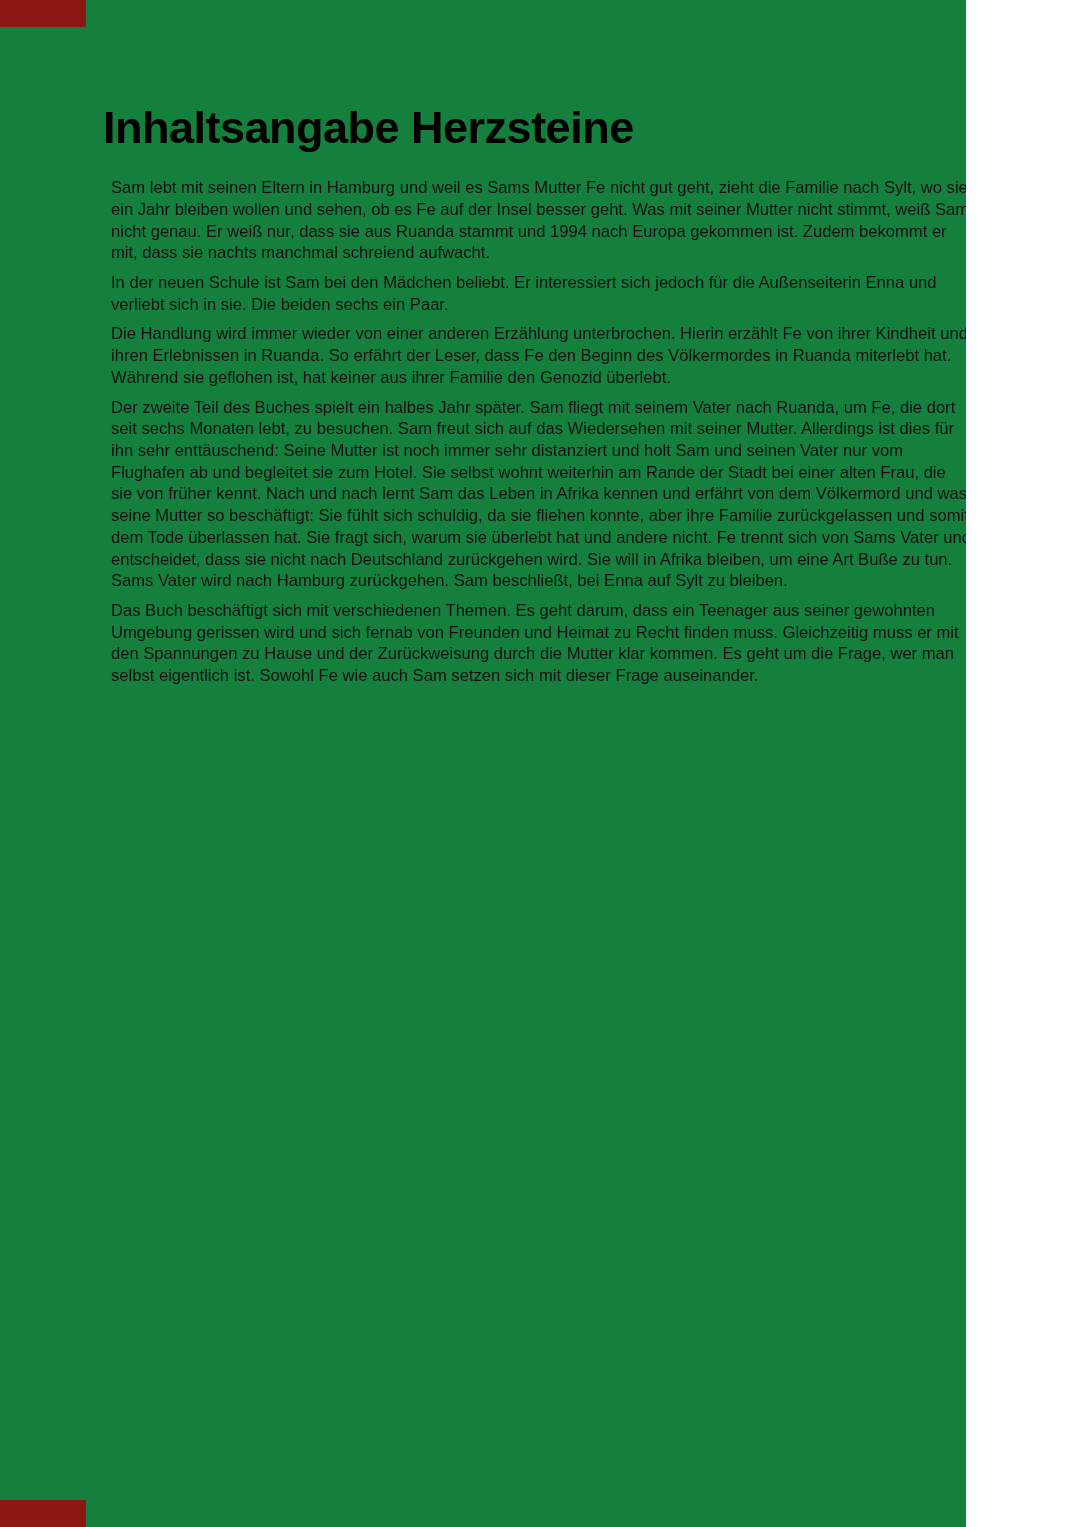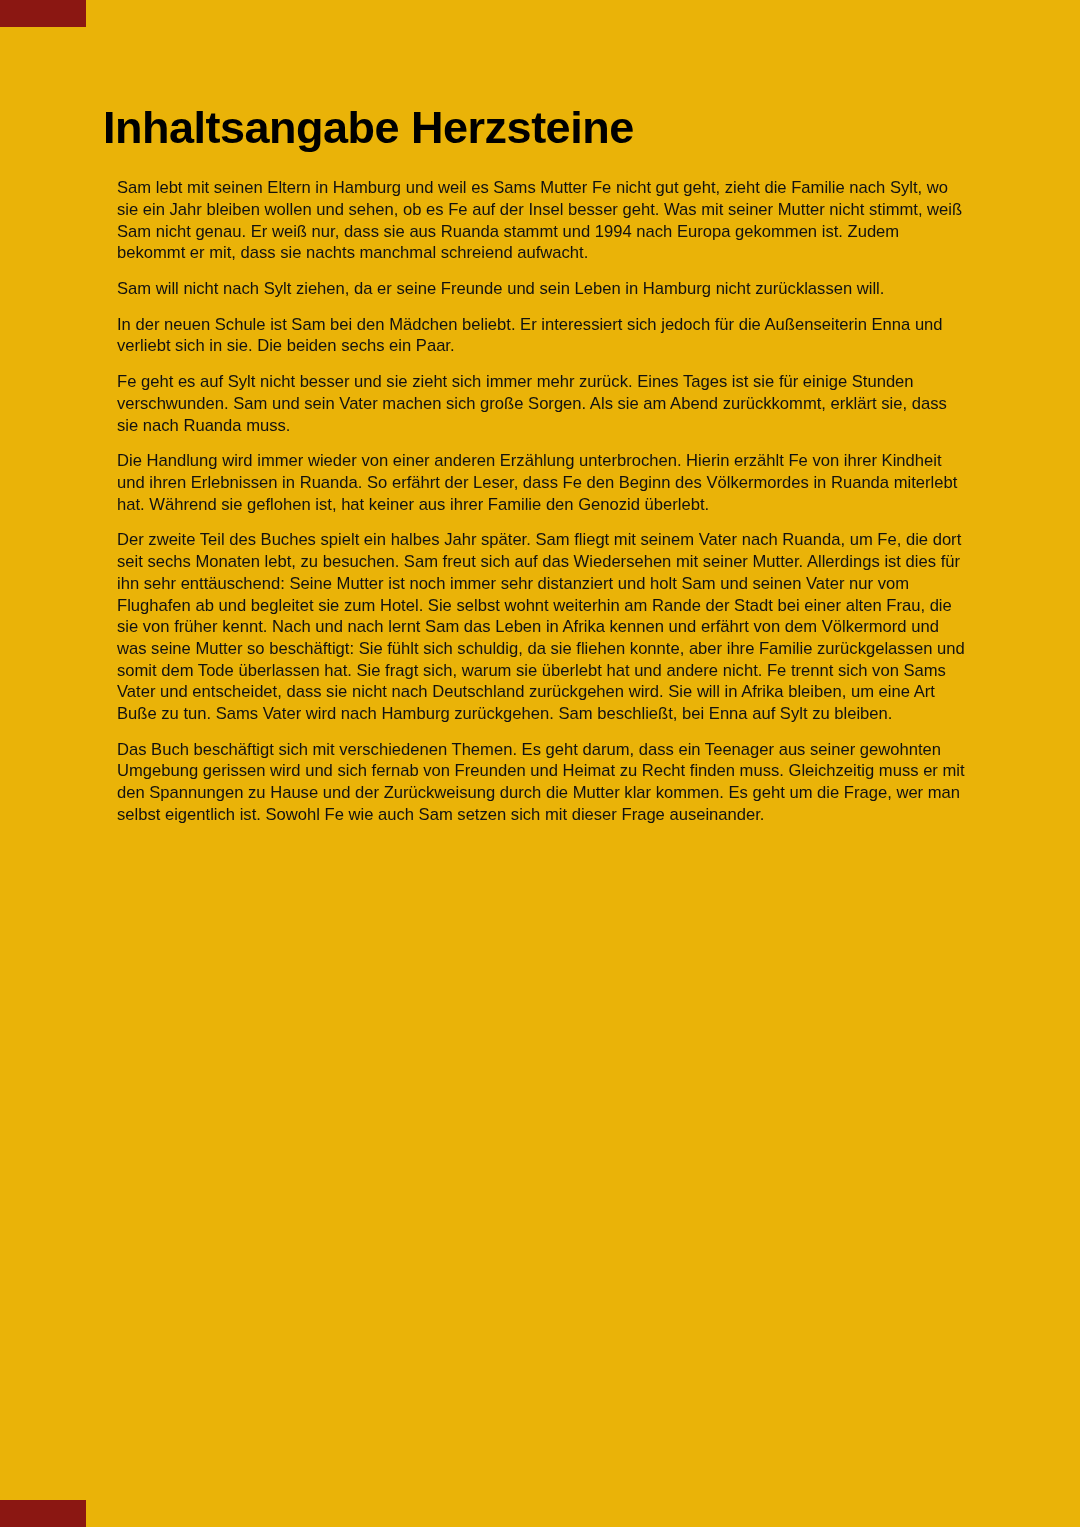--- a/index.html
+++ b/index.html
@@ -3,23 +3,23 @@
 <meta charset="utf-8">
 <style>
   html, body {
     margin: 0;
     padding: 0;
     background: #ffffff;
     font-family: "Liberation Sans", "DejaVu Sans", sans-serif;
   }
   .page {
     position: relative;
-    width: 1080px;
+    width: 966px;
     height: 1527px;
-    background: #eab308;
+    background: #15803d;
     overflow: hidden;
   }
   .corner-mark {
     position: absolute;
     left: 0;
     width: 86px;
     height: 27px;
     background: #8B1712;
   }
   .corner-top { top: 0; }
@@ -32,40 +32,38 @@
   }
   h1.doc-title {
     margin: 0 0 26px 0;
     font-size: 45px;
     line-height: 1.05;
     font-weight: bold;
     color: #000000;
     letter-spacing: -0.5px;
   }
   .doc-body p {
-    margin: 14px;
+    margin: 8px;
     padding: 0;
     font-size: 16.6px;
     line-height: 21.7px;
     color: #111111;
     text-align: left;
   }
 </style>
 </head>
 <body>
 
 <div class="page">
   <div class="corner-mark corner-top"></div>
   <div class="corner-mark corner-bottom"></div>
 
   <div class="content">
     <h1 class="doc-title">Inhaltsangabe Herzsteine</h1>
     <div class="doc-body">
       <p>Sam lebt mit seinen Eltern in Hamburg und weil es Sams Mutter Fe nicht gut geht, zieht die Familie nach Sylt, wo sie ein Jahr bleiben wollen und sehen, ob es Fe auf der Insel besser geht. Was mit seiner Mutter nicht stimmt, weiß Sam nicht genau. Er weiß nur, dass sie aus Ruanda stammt und 1994 nach Europa gekommen ist. Zudem bekommt er mit, dass sie nachts manchmal schreiend aufwacht.</p>
-      <p>Sam will nicht nach Sylt ziehen, da er seine Freunde und sein Leben in Hamburg nicht zurücklassen will.</p>
       <p>In der neuen Schule ist Sam bei den Mädchen beliebt. Er interessiert sich jedoch für die Außenseiterin Enna und verliebt sich in sie. Die beiden sechs ein Paar.</p>
-      <p>Fe geht es auf Sylt nicht besser und sie zieht sich immer mehr zurück. Eines Tages ist sie für einige Stunden verschwunden. Sam und sein Vater machen sich große Sorgen. Als sie am Abend zurückkommt, erklärt sie, dass sie nach Ruanda muss.</p>
       <p>Die Handlung wird immer wieder von einer anderen Erzählung unterbrochen. Hierin erzählt Fe von ihrer Kindheit und ihren Erlebnissen in Ruanda. So erfährt der Leser, dass Fe den Beginn des Völkermordes in Ruanda miterlebt hat. Während sie geflohen ist, hat keiner aus ihrer Familie den Genozid überlebt.</p>
       <p>Der zweite Teil des Buches spielt ein halbes Jahr später. Sam fliegt mit seinem Vater nach Ruanda, um Fe, die dort seit sechs Monaten lebt, zu besuchen. Sam freut sich auf das Wiedersehen mit seiner Mutter. Allerdings ist dies für ihn sehr enttäuschend: Seine Mutter ist noch immer sehr distanziert und holt Sam und seinen Vater nur vom Flughafen ab und begleitet sie zum Hotel. Sie selbst wohnt weiterhin am Rande der Stadt bei einer alten Frau, die sie von früher kennt. Nach und nach lernt Sam das Leben in Afrika kennen und erfährt von dem Völkermord und was seine Mutter so beschäftigt: Sie fühlt sich schuldig, da sie fliehen konnte, aber ihre Familie zurückgelassen und somit dem Tode überlassen hat. Sie fragt sich, warum sie überlebt hat und andere nicht. Fe trennt sich von Sams Vater und entscheidet, dass sie nicht nach Deutschland zurückgehen wird. Sie will in Afrika bleiben, um eine Art Buße zu tun. Sams Vater wird nach Hamburg zurückgehen. Sam beschließt, bei Enna auf Sylt zu bleiben.</p>
       <p>Das Buch beschäftigt sich mit verschiedenen Themen. Es geht darum, dass ein Teenager aus seiner gewohnten Umgebung gerissen wird und sich fernab von Freunden und Heimat zu Recht finden muss. Gleichzeitig muss er mit den Spannungen zu Hause und der Zurückweisung durch die Mutter klar kommen. Es geht um die Frage, wer man selbst eigentlich ist. Sowohl Fe wie auch Sam setzen sich mit dieser Frage auseinander.</p>
     </div>
   </div>
 </div>
 
 </body></html>

